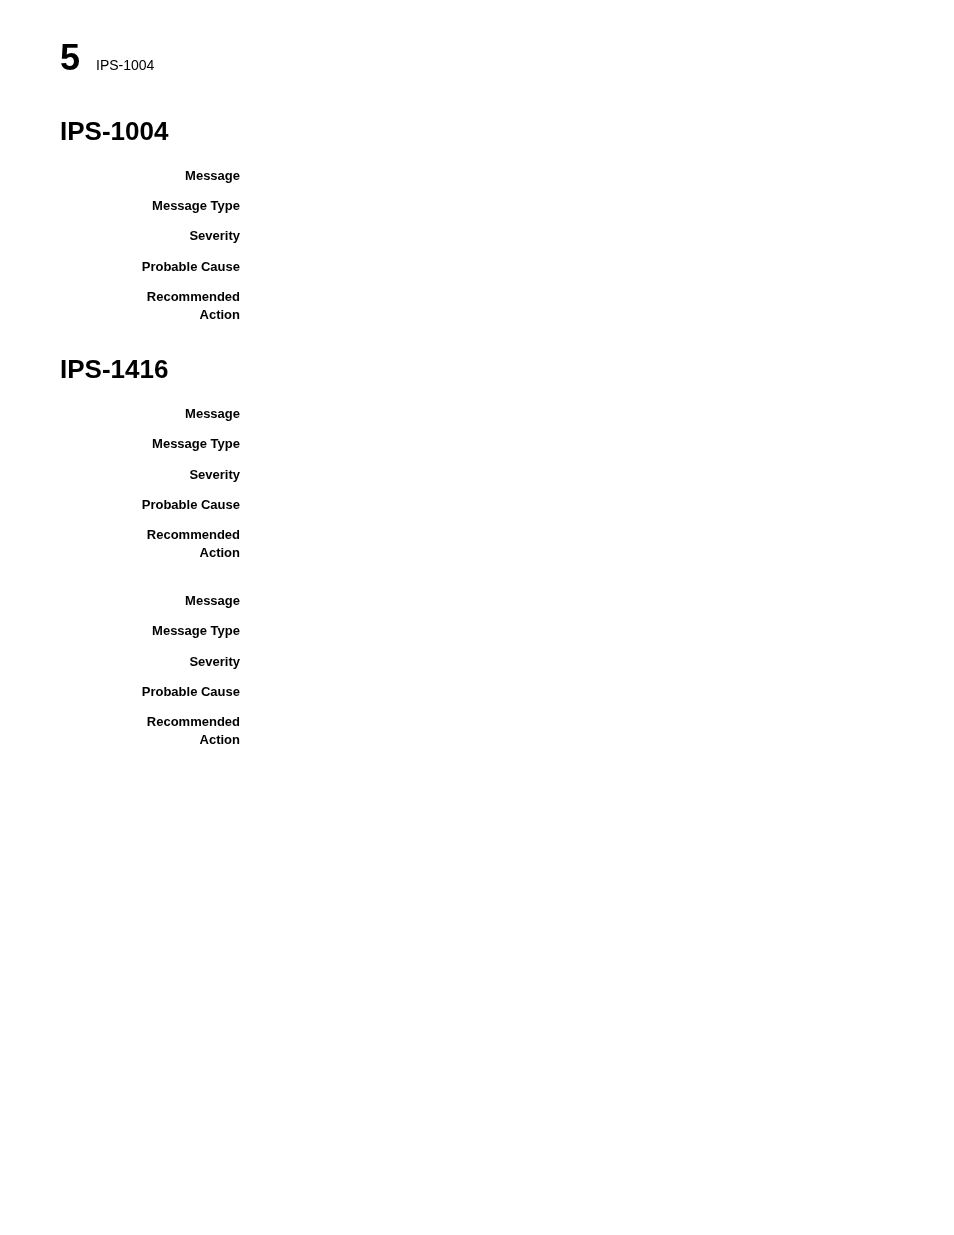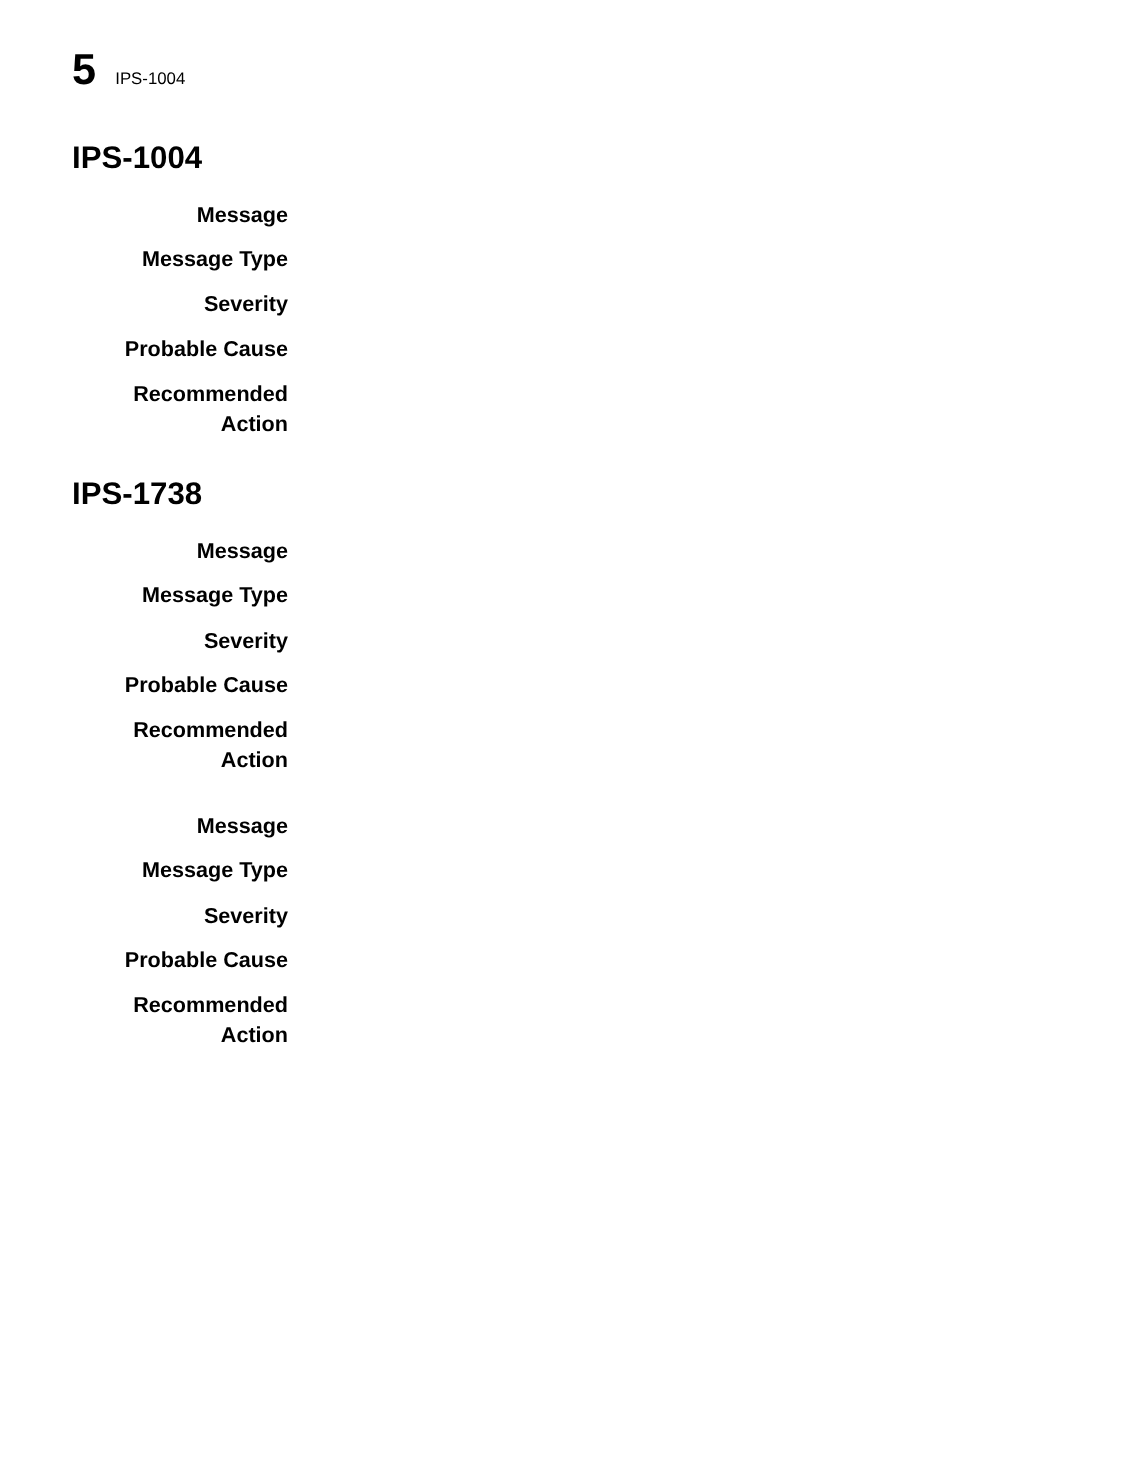--- a/index.html
+++ b/index.html
@@ -47,21 +47,21 @@
       margin-top: 10px;
     }
 
     .field-row {
       display: flex;
       margin-bottom: 12px;
       align-items: flex-start;
     }
 
     .field-label {
-      font-size: 18px;
+      font-size: 13px;
       font-weight: bold;
       width: 200px;
       min-width: 200px;
       text-align: right;
       padding-right: 20px;
       line-height: 1.4;
     }
 
     .field-value {
       font-size: 13px;
@@ -95,21 +95,21 @@
       <div class="field-row">
         <div class="field-label">Probable Cause</div>
         <div class="field-value"></div>
       </div>
       <div class="field-row">
         <div class="field-label">Recommended<br>Action</div>
         <div class="field-value"></div>
       </div>
     </div>
     <div class="section">
-      <div class="section-title">IPS-1738</div>
+      <div class="section-title">IPS-1416</div>
       <div class="field-row">
         <div class="field-label">Message</div>
         <div class="field-value"></div>
       </div>
       <div class="field-row">
         <div class="field-label">Message Type</div>
         <div class="field-value"></div>
       </div>
       <div class="field-row">
         <div class="field-label">Severity</div>

